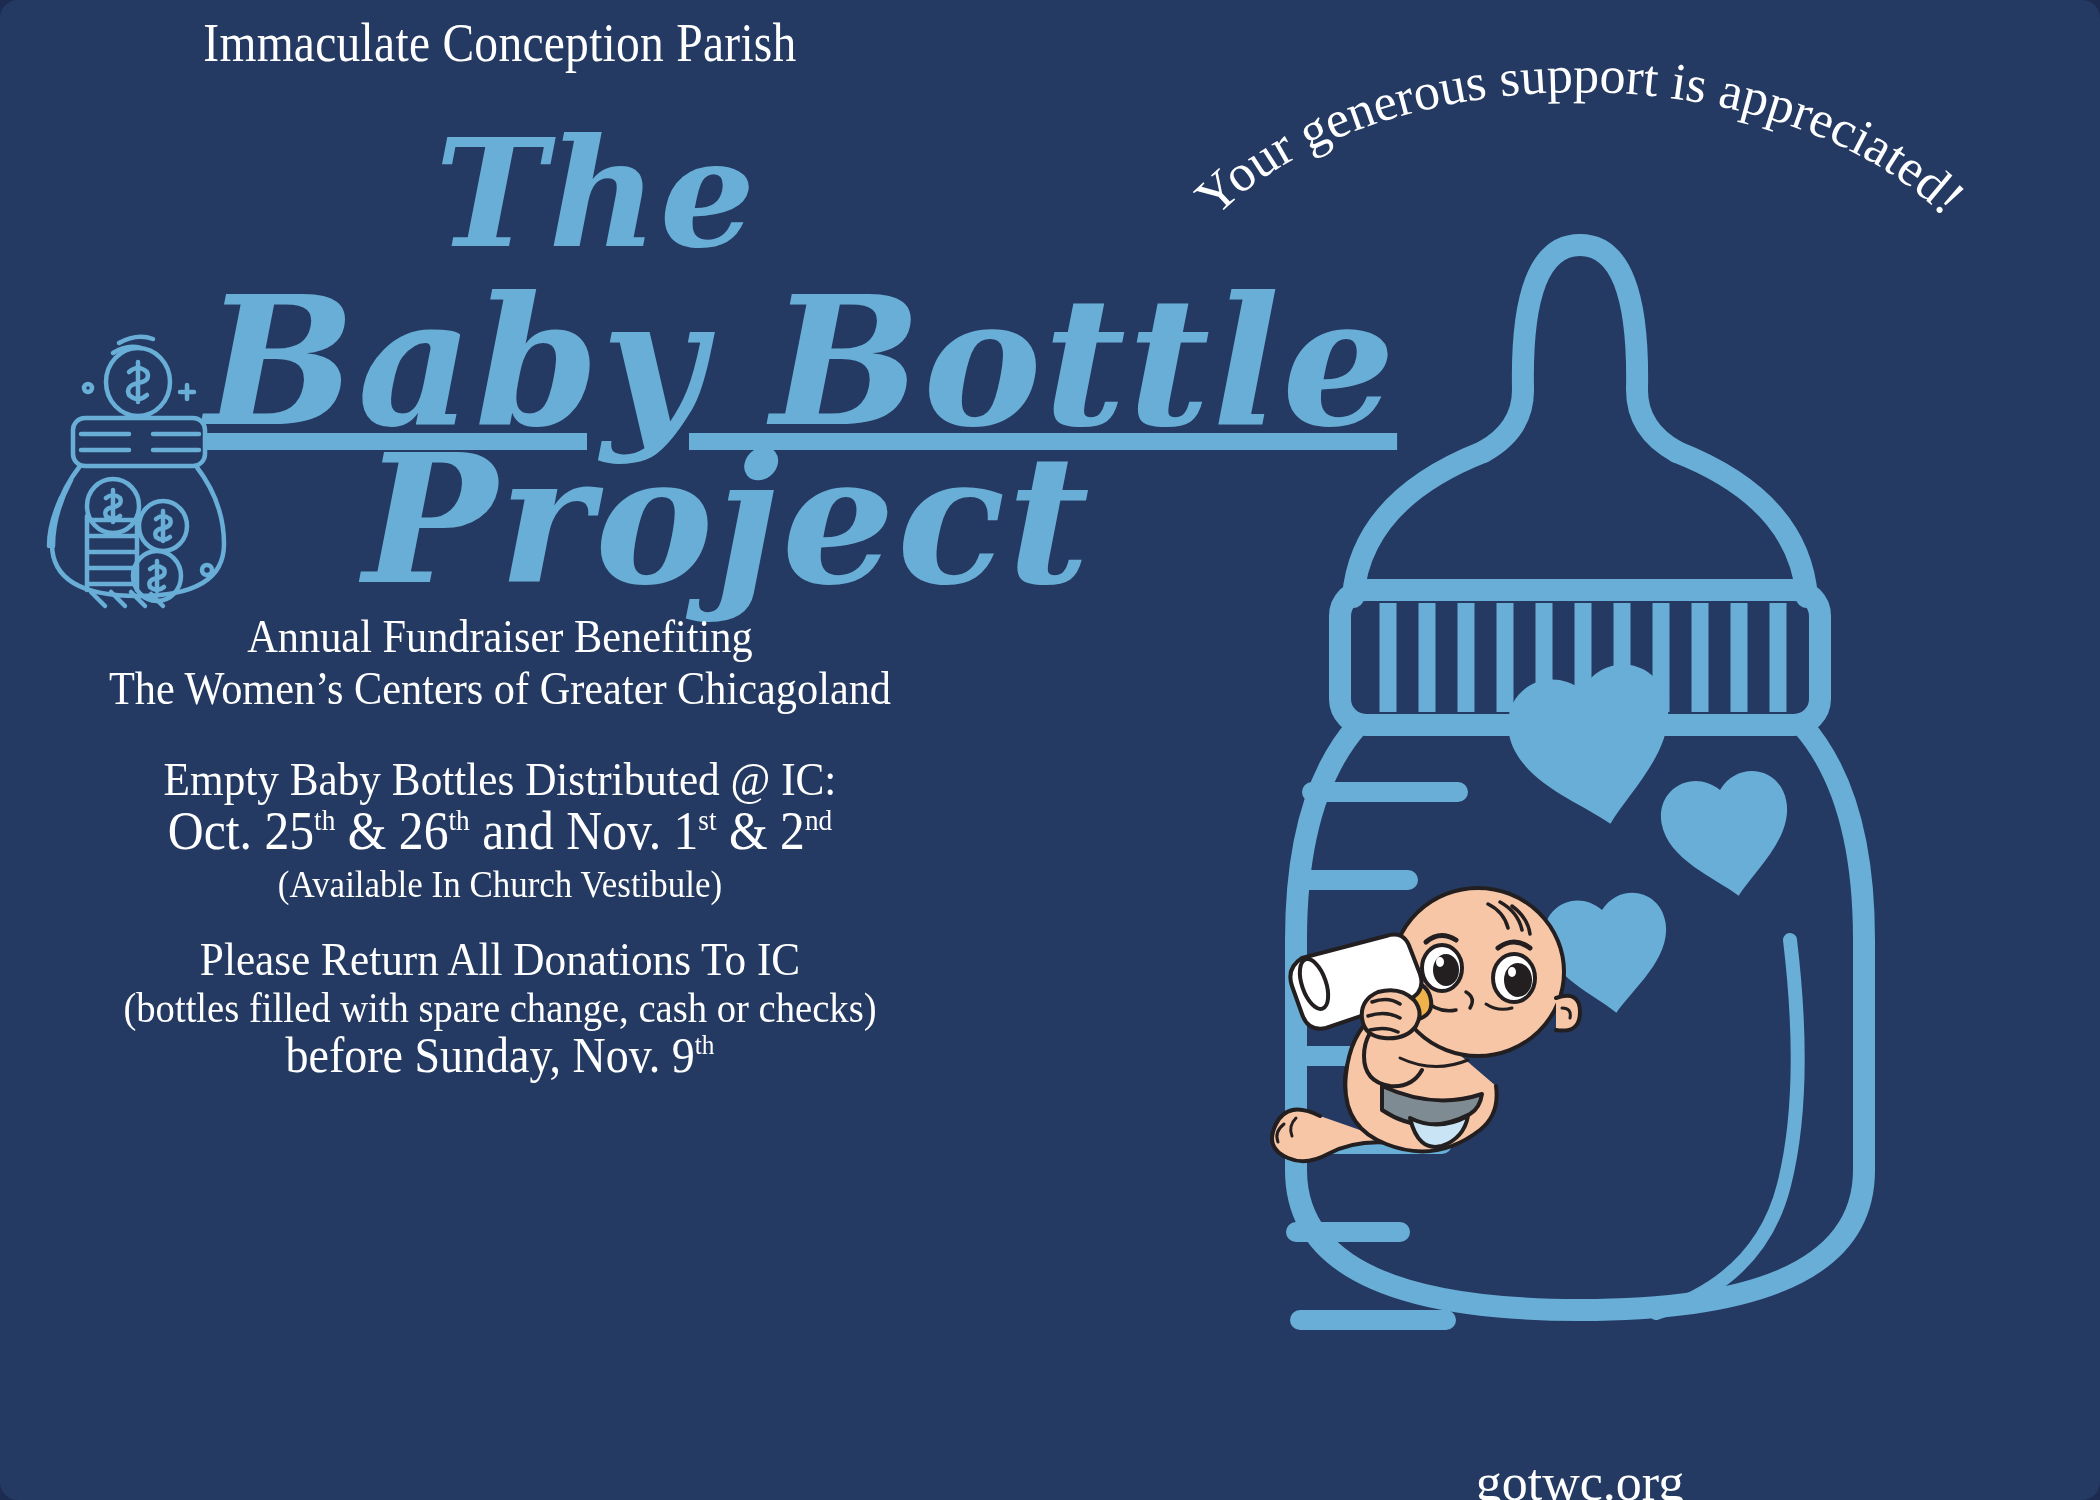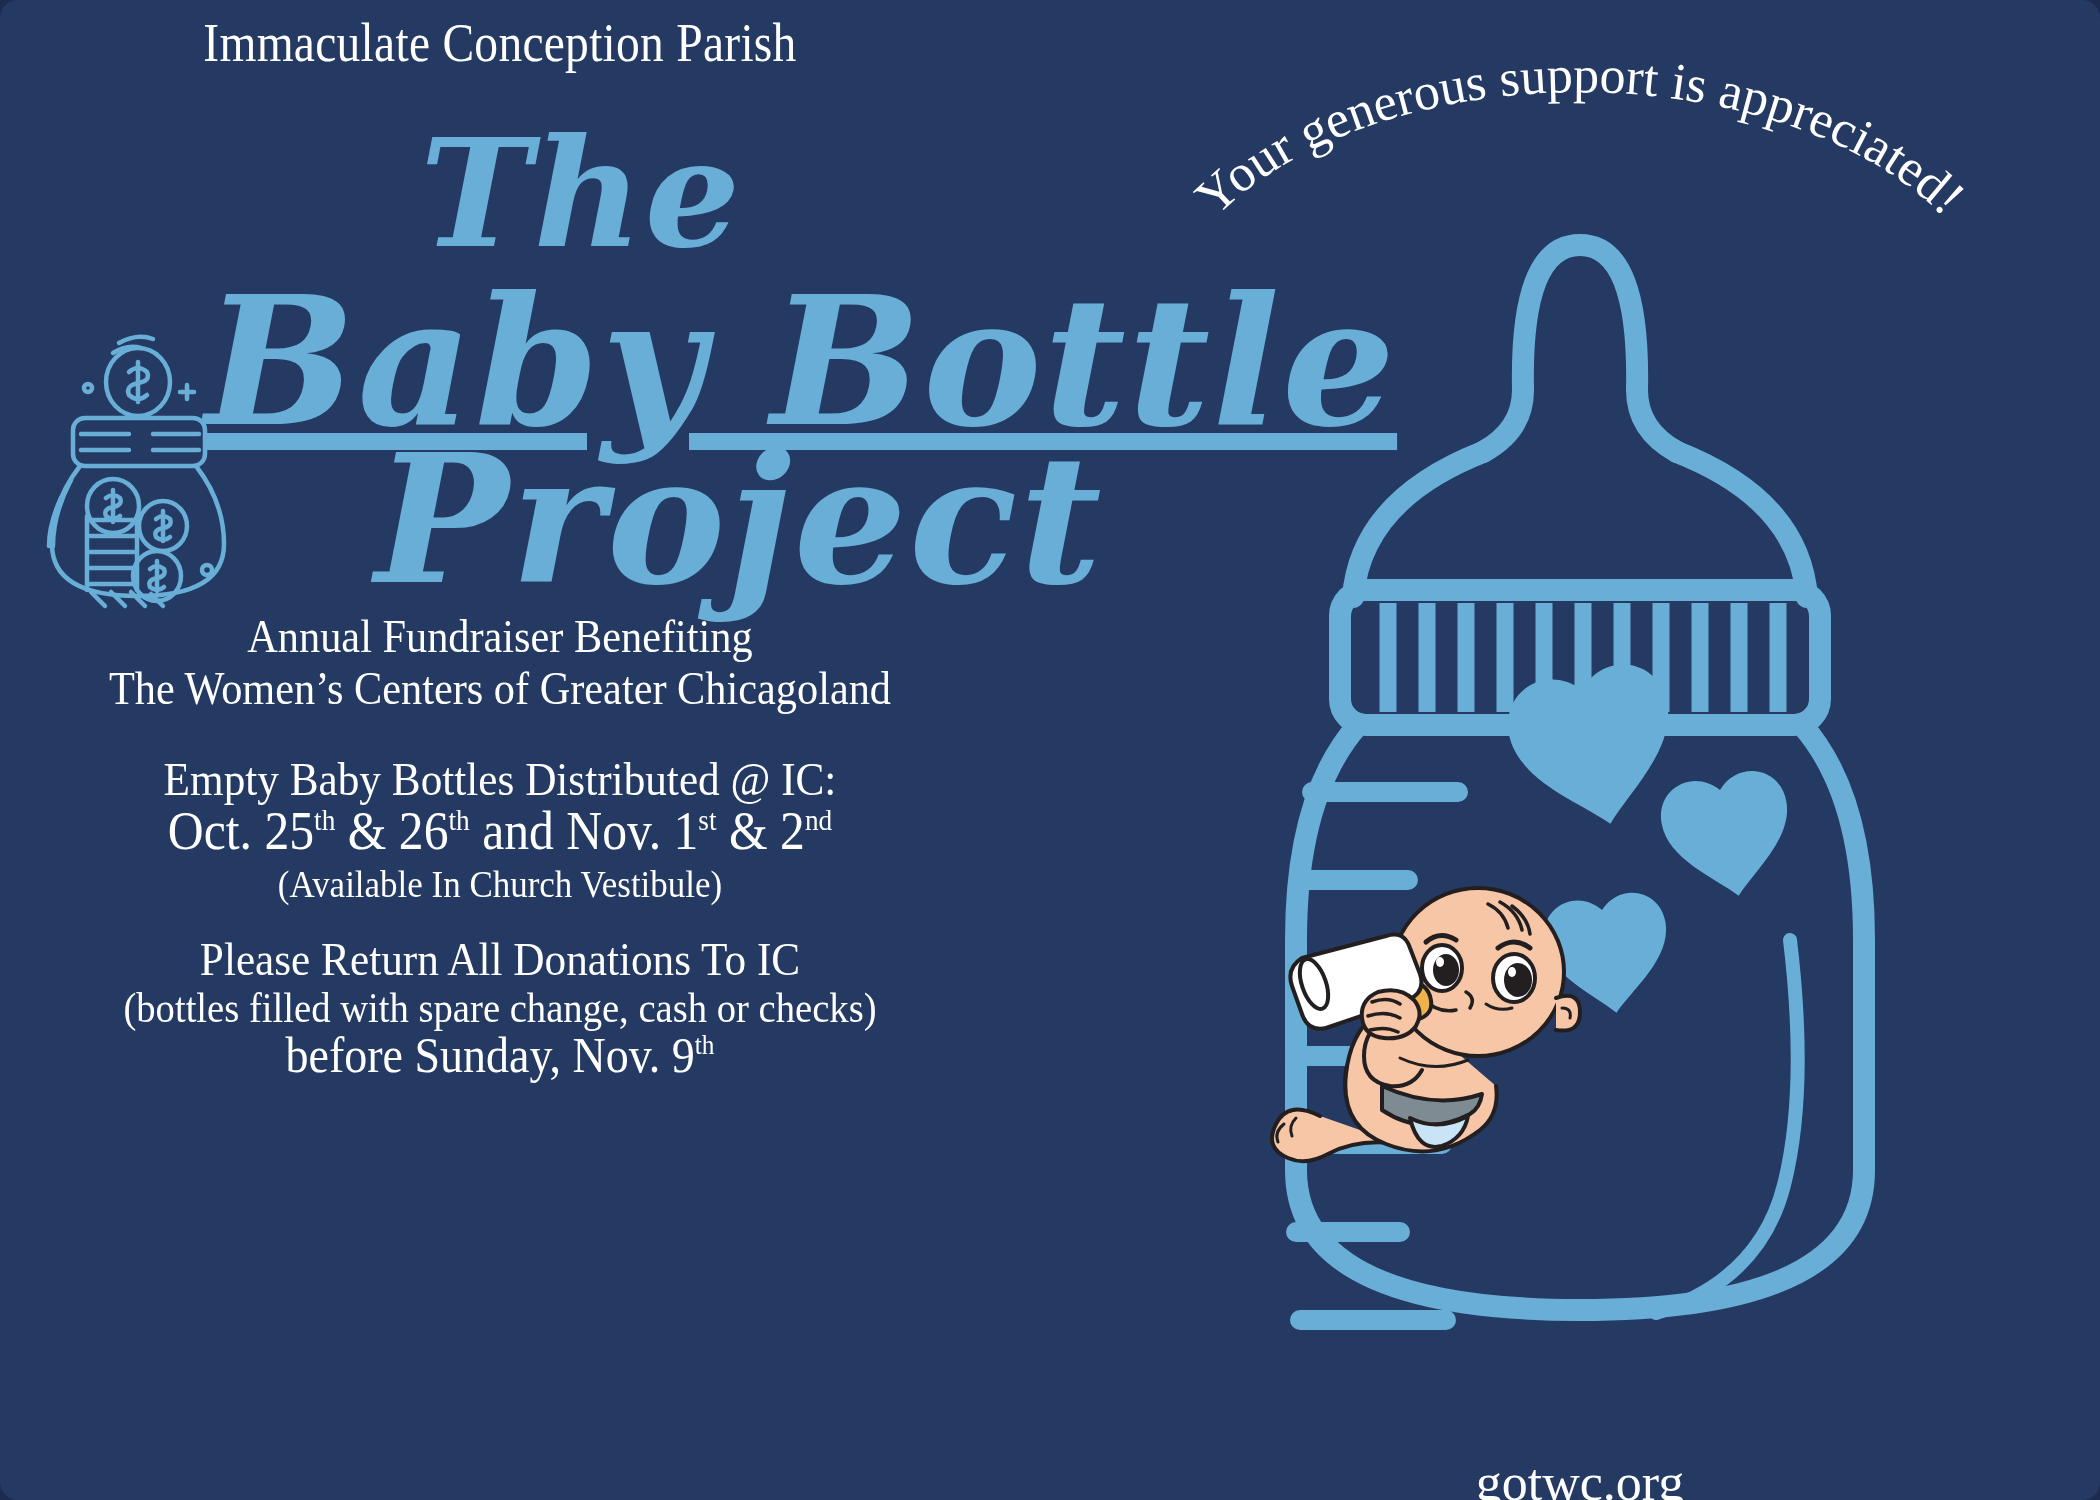--- a/index.html
+++ b/index.html
@@ -34,23 +34,23 @@
 
   .script {
     position: absolute;
     font-family: "DejaVu Serif", serif;
     font-style: italic;
     color: #69aed6;
     font-weight: 700;
     letter-spacing: 2px;
     white-space: nowrap;
   }
-  #title-the   { left: 420px; top: 105px;  font-size: 150px; font-style: italic; }
+  #title-the   { left: 435px; top: 105px;  font-size: 150px; font-style: italic; }
   #title-baby  { left: 205px; top: 257px;  font-size: 178px; text-decoration: underline; }
-  #title-proj  { left: 375px; top: 415px;  font-size: 178px; }
+  #title-proj  { left: 363px; top: 415px;  font-size: 178px; }
 
   .bodyline {
     position: absolute;
     width: 1000px;
     left: 0;
     text-align: center;
     white-space: nowrap;
     font-family: "Liberation Serif", serif;
     transform: scaleX(0.92);
   }

